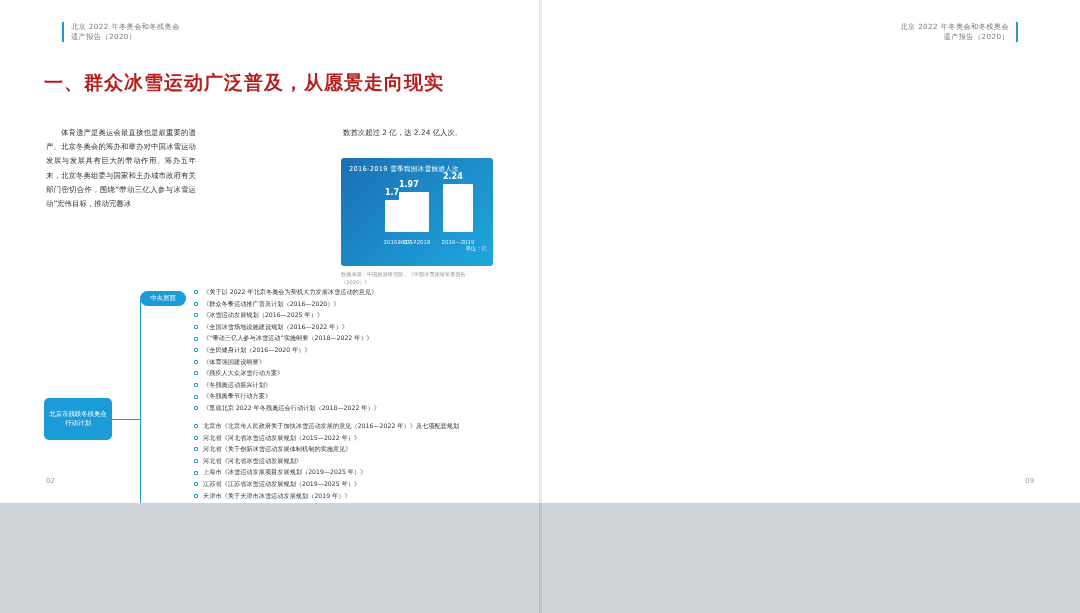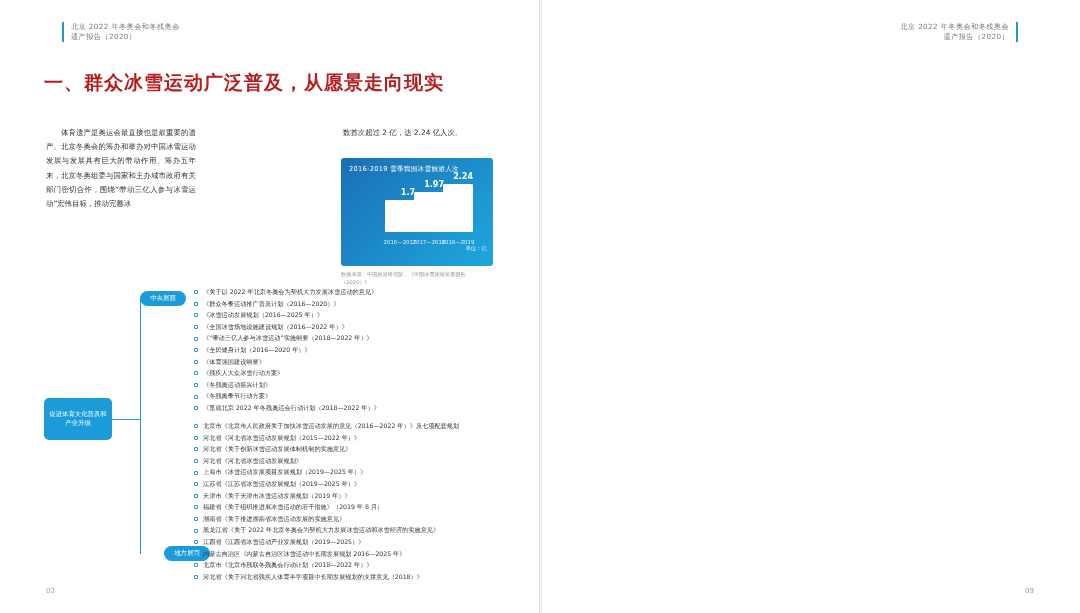--- a/index.html
+++ b/index.html
@@ -2,21 +2,21 @@
 <html><head>
 <meta charset="utf-8">
 <style>
   html,body{margin:0;padding:0;}
   body{
     width:1080px;height:613px;overflow:hidden;
     background:#cfd4d8;
     font-family:"DejaVu Sans","Liberation Sans",sans-serif;
   }
   .spread{position:relative;width:1080px;height:613px;display:flex;}
-  .page{position:relative;background:#ffffff;height:613px;overflow:hidden;}
+  .page{position:relative;background:#ffffff;height:503px;overflow:hidden;}
   .page.left{width:540px;}
   .page.right{width:540px;}
   .gutter{position:absolute;left:539px;top:0;width:3px;height:613px;
     background:linear-gradient(to right,rgba(0,0,0,.18),rgba(0,0,0,.04),rgba(0,0,0,.12));z-index:40;}
 
   
   .runhead{position:absolute;top:22px;font-size:7.2px;line-height:10px;color:#6b7a86;letter-spacing:.4px;}
   .runhead.l{left:62px;padding-left:7px;border-left:2px solid #1b9cd8;}
   .runhead.r{right:62px;padding-right:7px;border-right:2px solid #1b9cd8;text-align:right;}
 
@@ -27,21 +27,21 @@
   .colB{left:205px;top:126px;width:128px;}
   .colC{left:343px;top:126px;width:150px;}
   .indent{text-indent:15px;display:block;}
 
   
   .chartbox{position:absolute;left:341px;top:158px;width:152px;height:108px;
     background:linear-gradient(135deg,#1b6fb5,#1ea7dd);border-radius:3px;color:#fff;}
   .chartbox .ct{position:absolute;left:8px;top:7px;font-size:6.6px;letter-spacing:.3px;text-align:right;}
   .bars{position:absolute;left:8px;top:26px;width:136px;height:60px;}
   .bar{position:absolute;bottom:12px;width:30px;background:#ffffff;border-radius:1px;}
-  .bar .v{position:absolute;top:-12px;left:0;width:30px;text-align:right;font-size:8px;font-weight:bold;color:#fff;}
+  .bar .v{position:absolute;top:-12px;left:0;width:30px;text-align:left;font-size:8px;font-weight:bold;color:#fff;}
   .bar .lbl{position:absolute;bottom:-13px;left:-6px;width:42px;text-align:center;font-size:5.4px;color:#dff0fb;}
   .unit{position:absolute;right:6px;bottom:14px;font-size:5.4px;color:#dff0fb;}
   .chartnote{position:absolute;left:341px;top:270px;width:152px;font-size:5.2px;line-height:8px;color:#8b949c;}
 
   
   .tree{position:absolute;left:44px;top:286px;width:452px;height:288px;}
   .node{position:absolute;border-radius:9px;background:#1b9cd8;color:#fff;
     font-size:6.4px;line-height:9px;text-align:center;display:flex;align-items:center;justify-content:center;}
   .node.central{left:96px;top:5px;width:46px;height:15px;}
   .node.local{left:96px;top:260px;width:46px;height:15px;margin-left:24px;}
@@ -77,35 +77,35 @@
     </div>
     <div class="col colC">数首次超过 2 亿，达 2.24 亿人次。</div>
 
     <div class="chartbox">
       <div class="ct">2016-2019 雪季我国冰雪旅游人次</div>
       <div class="bars">
         <div class="bar" style="left:6px;height:32px;margin-left:30px;">
           <div class="v">1.7</div>
           <div class="lbl">2016—2017</div>
         </div>
-        <div class="bar" style="left:65px;height:40px;">
+        <div class="bar" style="left:50px;height:40px;">
           <div class="v">1.97</div>
           <div class="lbl">2017—2018</div>
         </div>
         <div class="bar" style="left:94px;height:48px;">
           <div class="v">2.24</div>
           <div class="lbl">2018—2019</div>
         </div>
       </div>
       <div class="unit">单位：亿</div>
     </div>
     <div class="chartnote">数据来源：中国旅游研究院，《中国冰雪旅游发展报告（2020）》</div>
 
     <div class="tree">
-      <div class="node root">促进体育文化普及和产业升级</div>
+      <div class="node root">北京市残联冬残奥会行动计划</div>
       <div class="node central">中央层面</div>
       <div class="node local">地方层面</div>
 
       <div class="hline" style="left:62px;top:133px;width:34px;"></div>
       <div class="vline" style="top:12px;height:256px;left:96px;"></div>
       <div class="hline" style="left:96px;top:12px;width:2px;"></div>
 
       <ul class="bullets grpA">
         <li>《关于以 2022 年北京冬奥会为契机大力发展冰雪运动的意见》</li>
         <li>《群众冬季运动推广普及计划（2016—2020）》</li>

